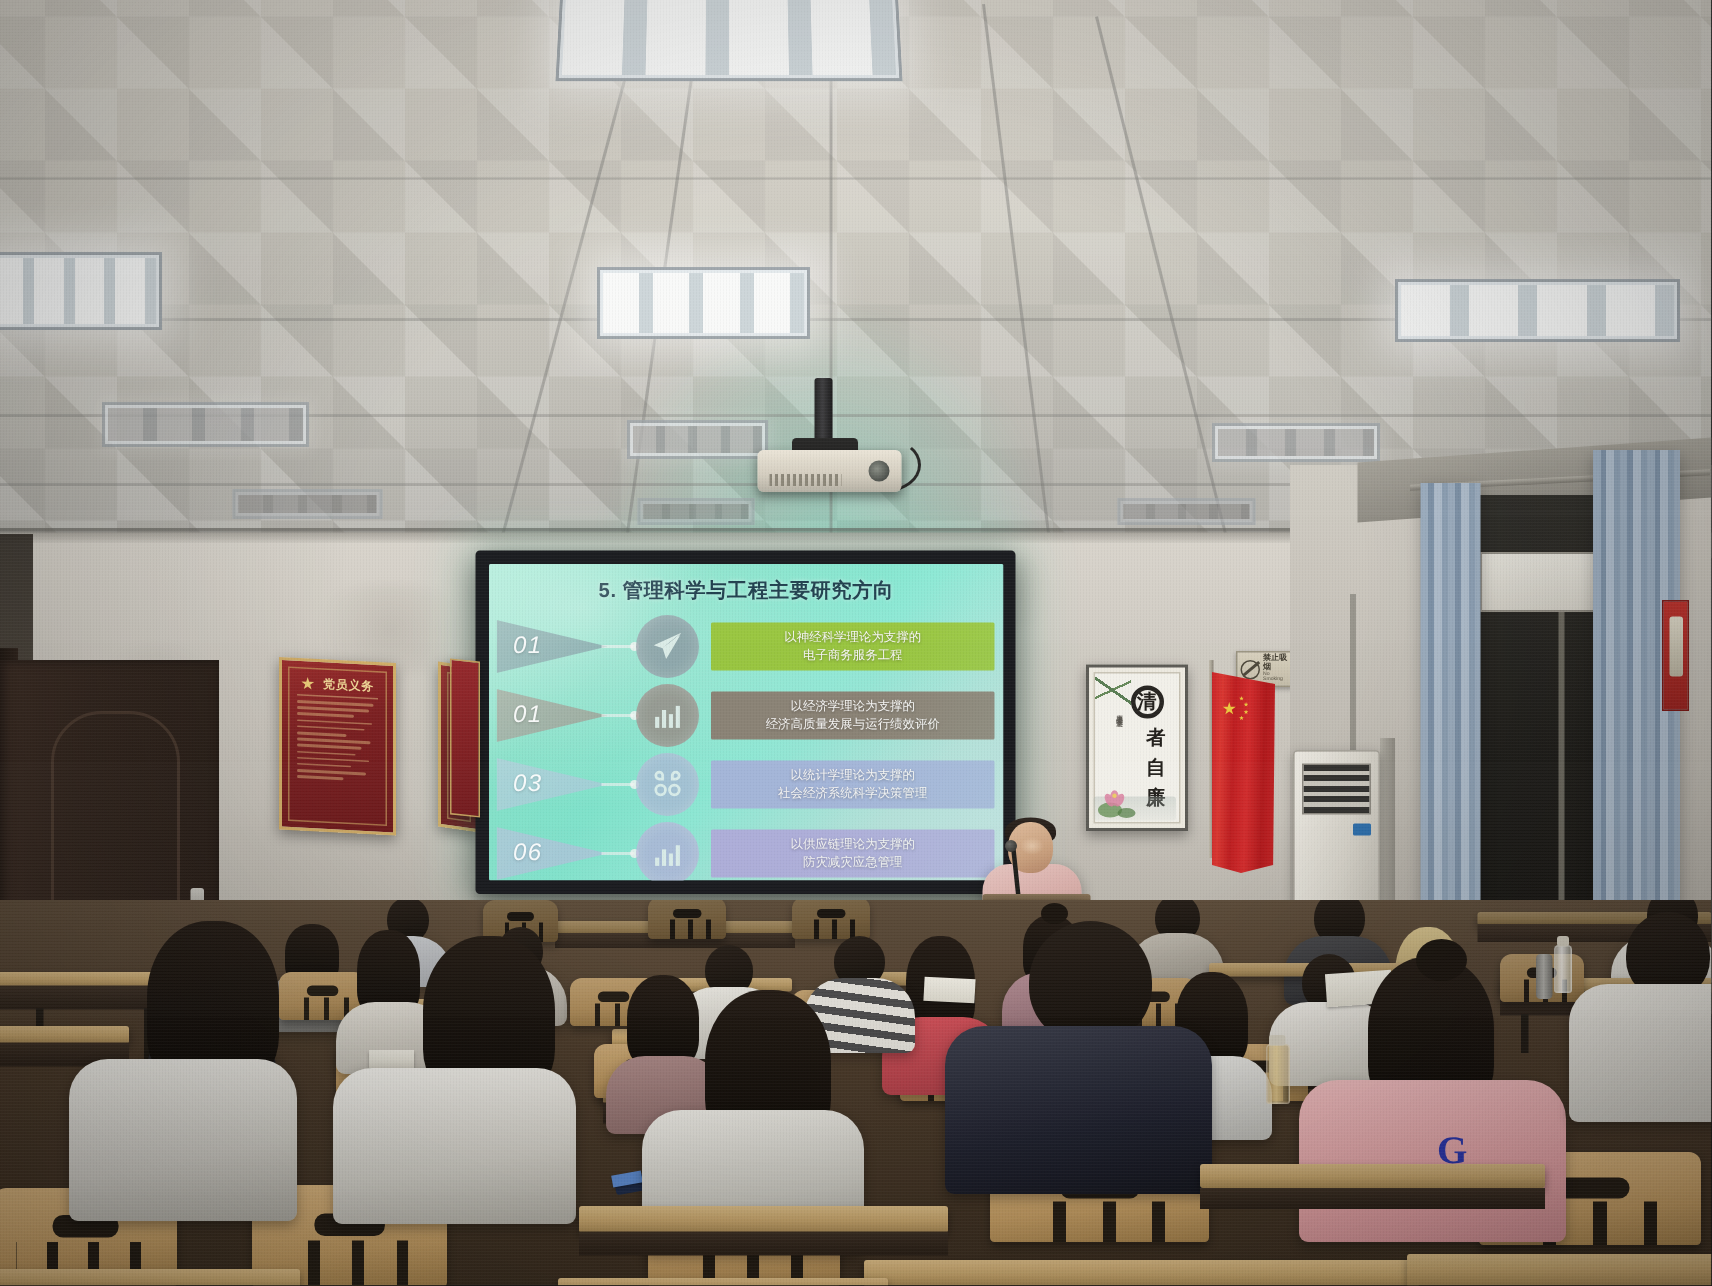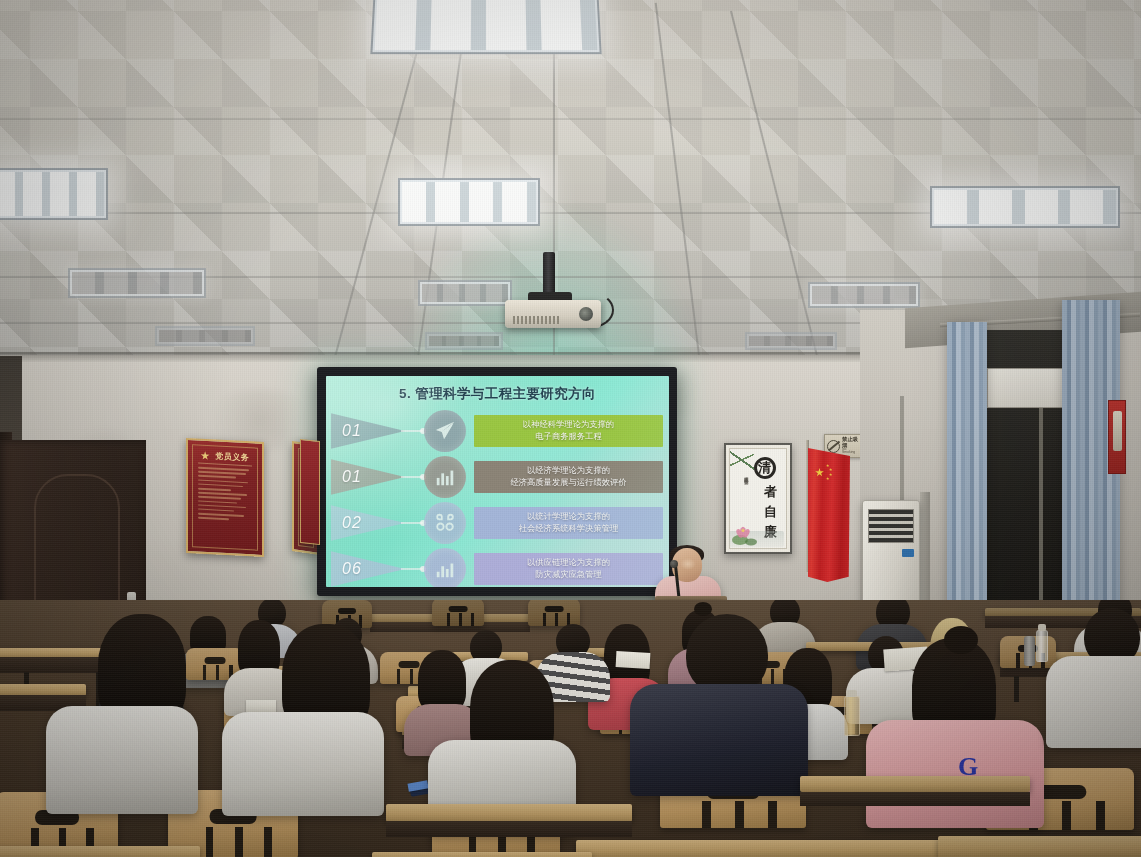--- a/index.html
+++ b/index.html
@@ -797,21 +797,21 @@
           </div>
           <div class="bar-wrap" style="background:#8d8578;">
             <span>以经济学理论为支撑的</span>
             <span>经济高质量发展与运行绩效评价</span>
           </div>
         </div>
 
         <div class="srow">
           <div class="tri">
             <div class="tri-shape" style="background:#b9cbe6;"></div>
-            <div class="tri-num">02</div>
+            <div class="tri-num">03</div>
           </div>
           <div class="connector"></div>
           <div class="iconcircle" style="background:#aebede;">
             <svg viewBox="0 0 24 24" fill="none" stroke="#ffffff" stroke-width="2" opacity=".92">
               <path d="M6 8a2.5 2.5 0 1 1 2.5-2.5V8z"></path>
                 <path d="M18 8a2.5 2.5 0 1 0-2.5-2.5V8z"></path>
               <rect x="3.5" y="12.5" width="7" height="7" rx="3.5"></rect>
                 <rect x="13.5" y="12.5" width="7" height="7" rx="3.5"></rect>
             </svg>
           </div>

